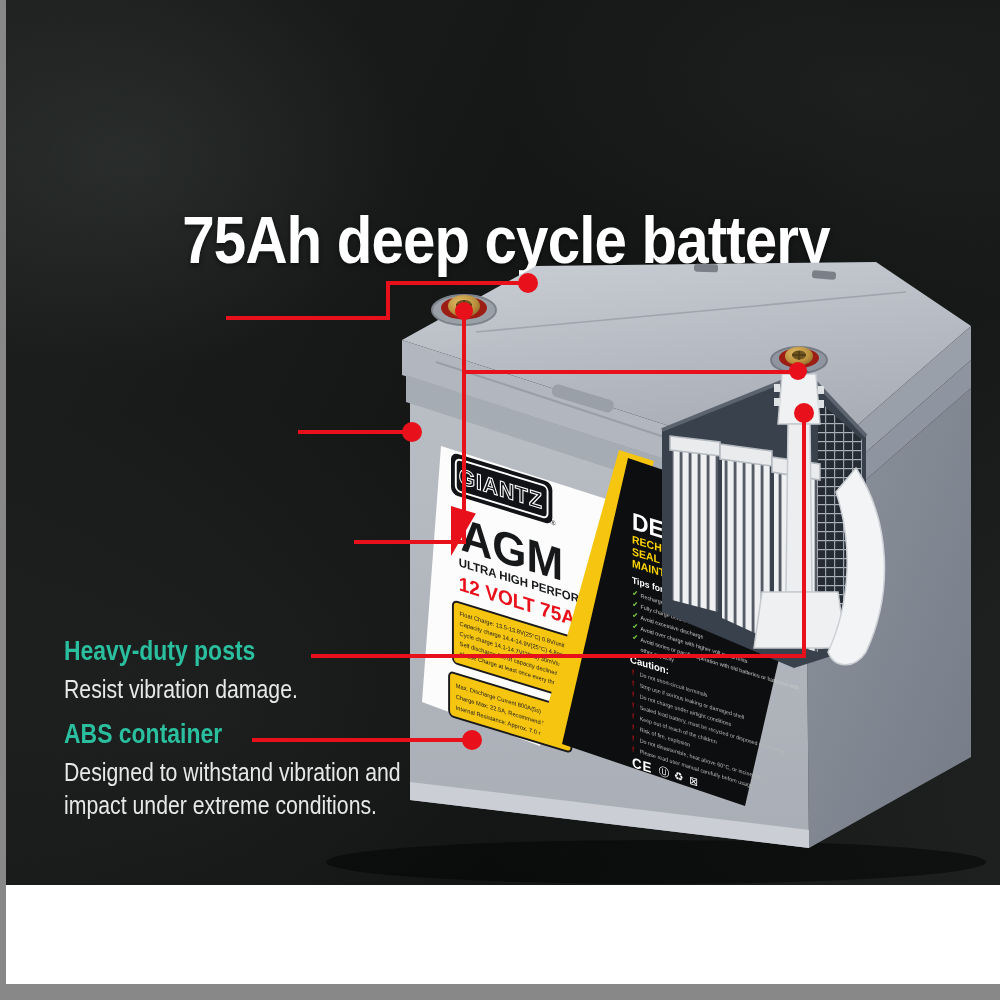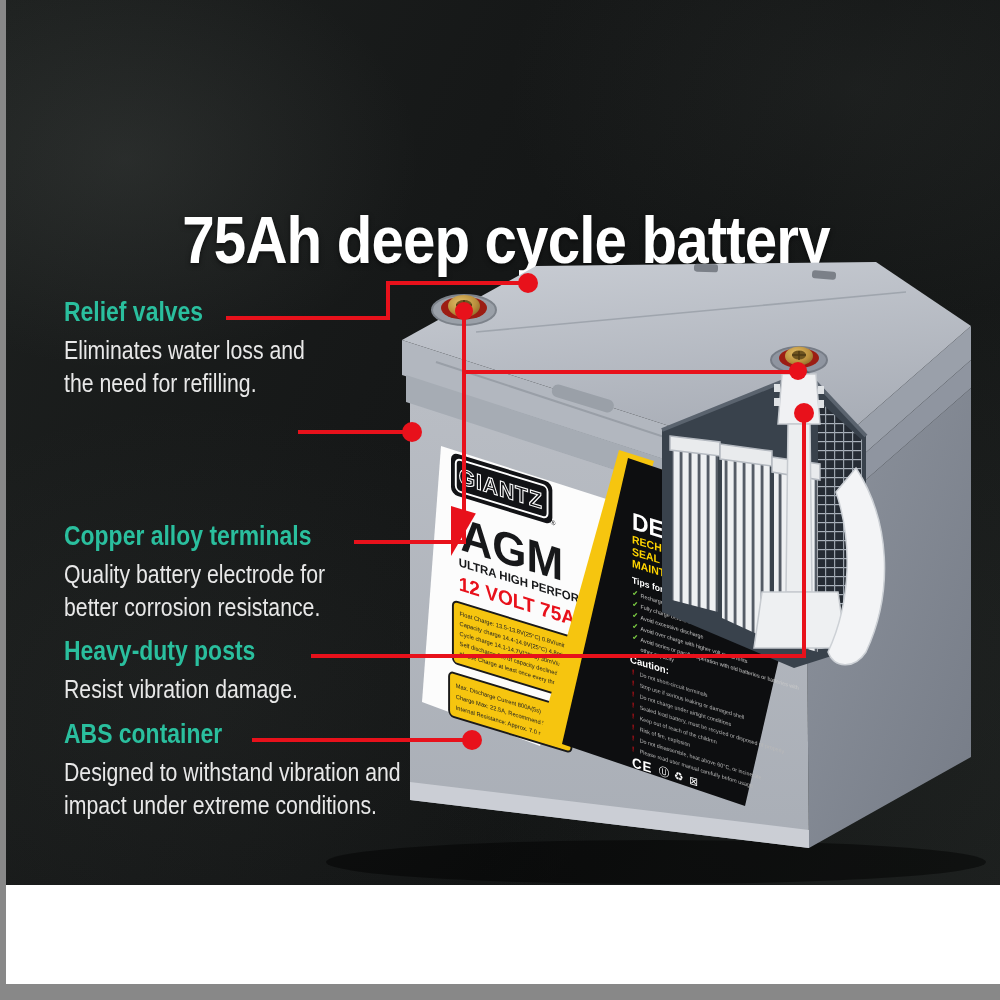--- a/index.html
+++ b/index.html
@@ -241,34 +241,20 @@
     <g fill="#e8111b">
       <circle cx="522" cy="283" r="10"></circle>
       <circle cx="406" cy="432" r="10"></circle>
       <circle cx="458" cy="311" r="9"></circle>
       <circle cx="792" cy="371" r="9"></circle>
       <circle cx="798" cy="413" r="10"></circle>
       <circle cx="466" cy="740" r="10"></circle>
     </g>
   </svg>
 
-  <div class="callout" style="top:297px">
-    <div class="inner">
-      <h2>Relief valves</h2>
-      <div class="desc">Eliminates water loss and</div>
-      <div class="desc">the need for refilling.</div>
-    </div>
-  </div>
-  <div class="callout" style="top:521px">
-    <div class="inner">
-      <h2>Copper alloy terminals</h2>
-      <div class="desc">Quality battery electrode for</div>
-      <div class="desc">better corrosion resistance.</div>
-    </div>
-  </div>
   <div class="callout" style="top:636px">
     <div class="inner">
       <h2>Heavy-duty posts</h2>
       <div class="desc">Resist vibration damage.</div>
     </div>
   </div>
   <div class="callout" style="top:719px">
     <div class="inner">
       <h2>ABS container</h2>
       <div class="desc">Designed to withstand vibration and</div>

